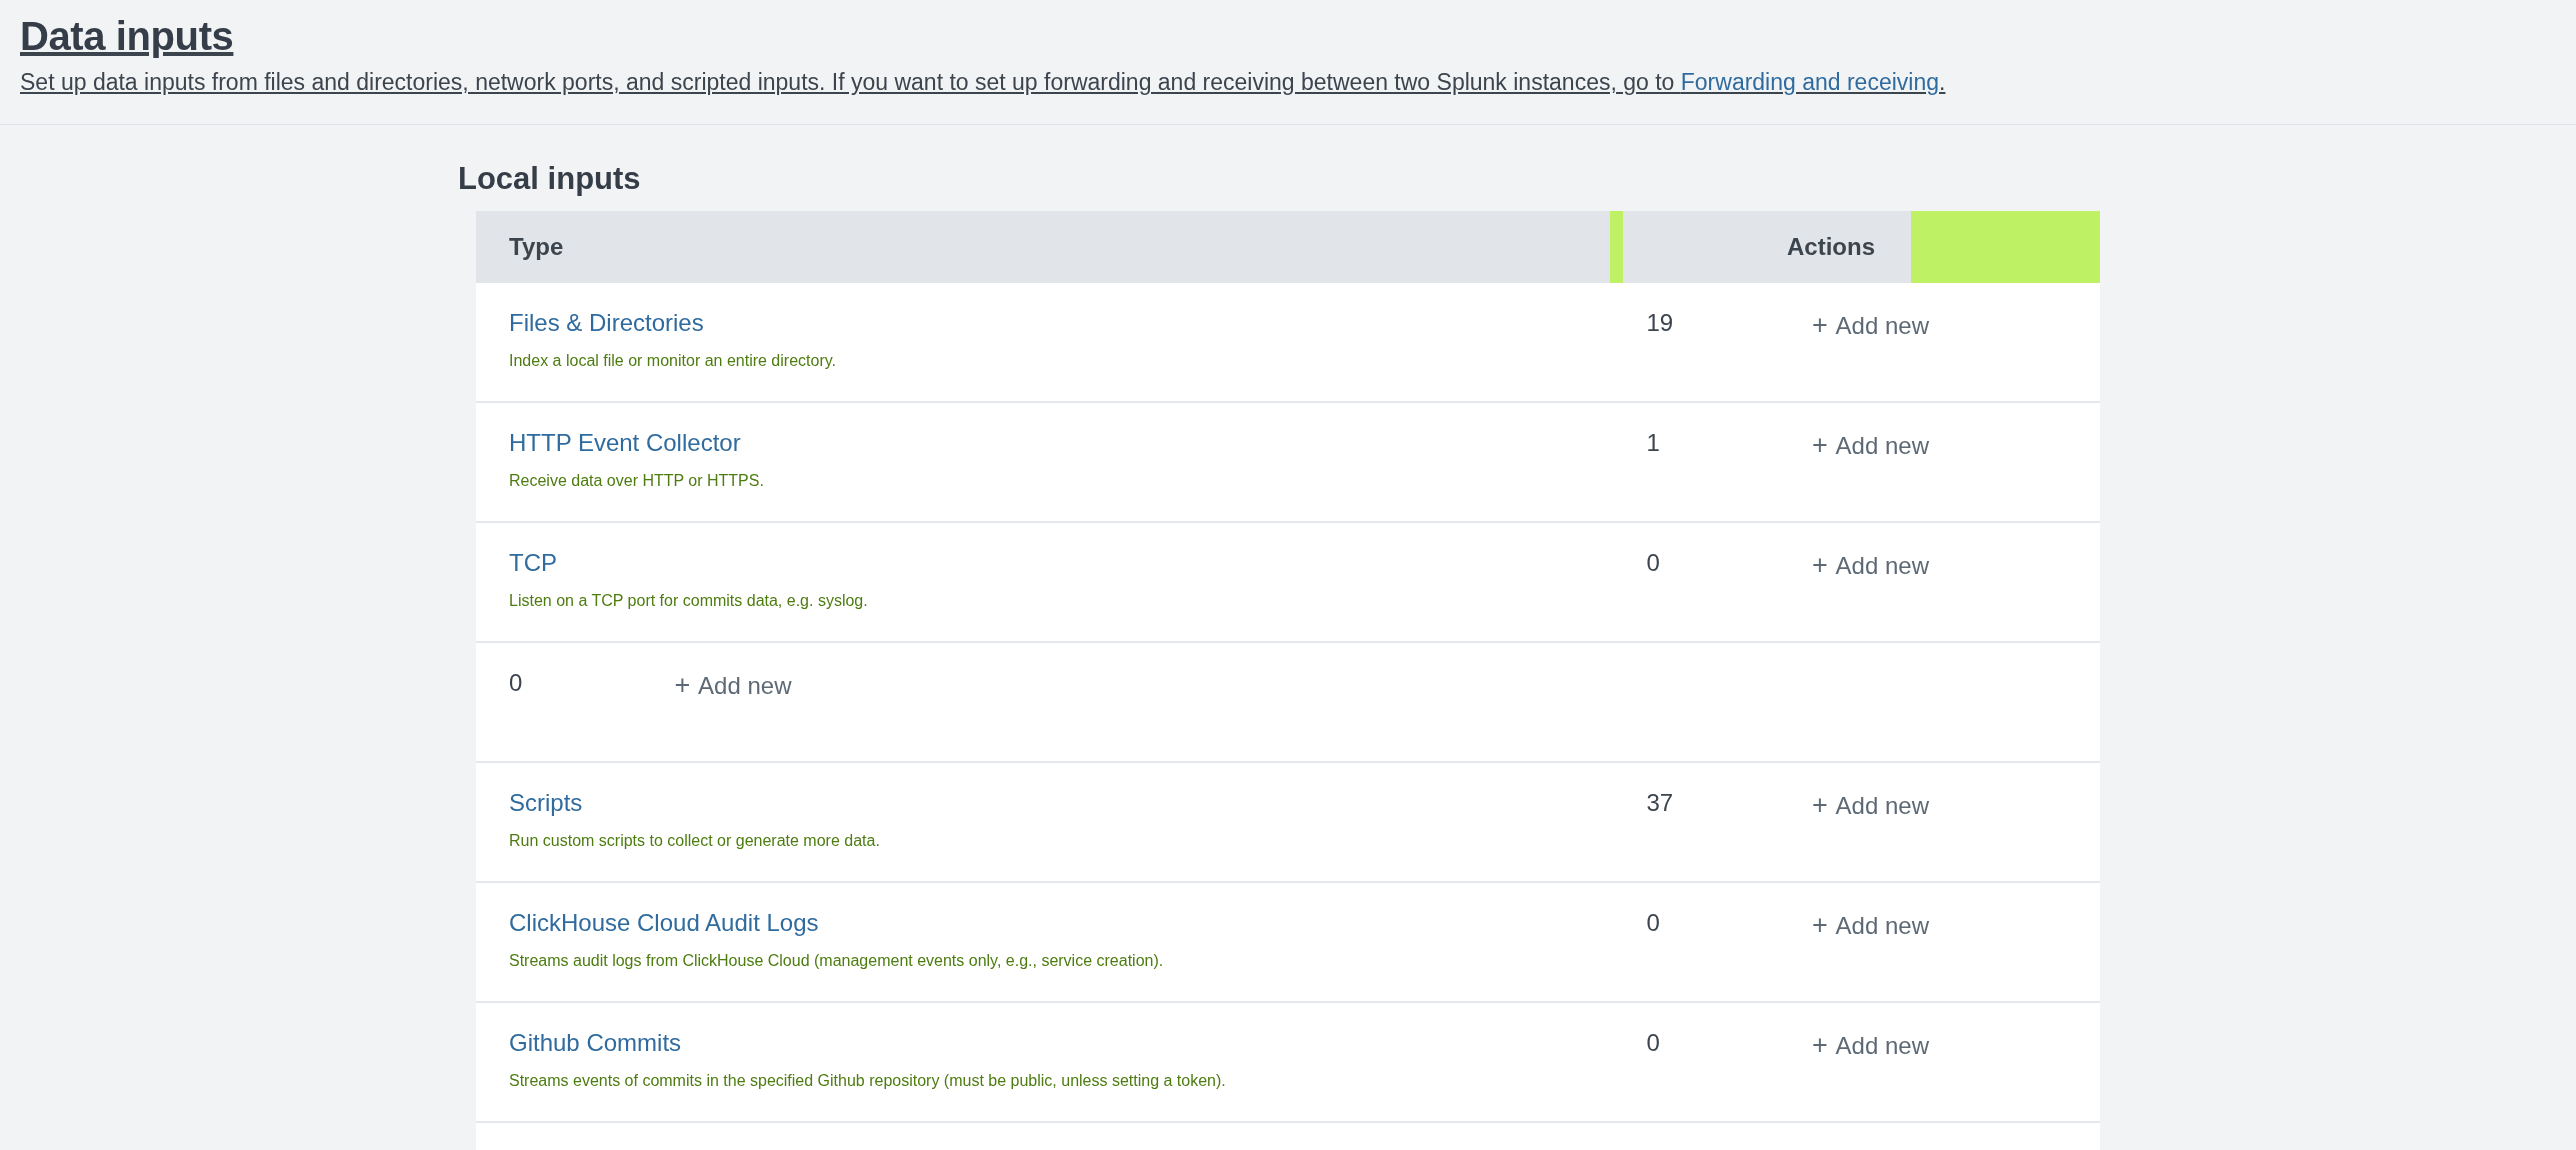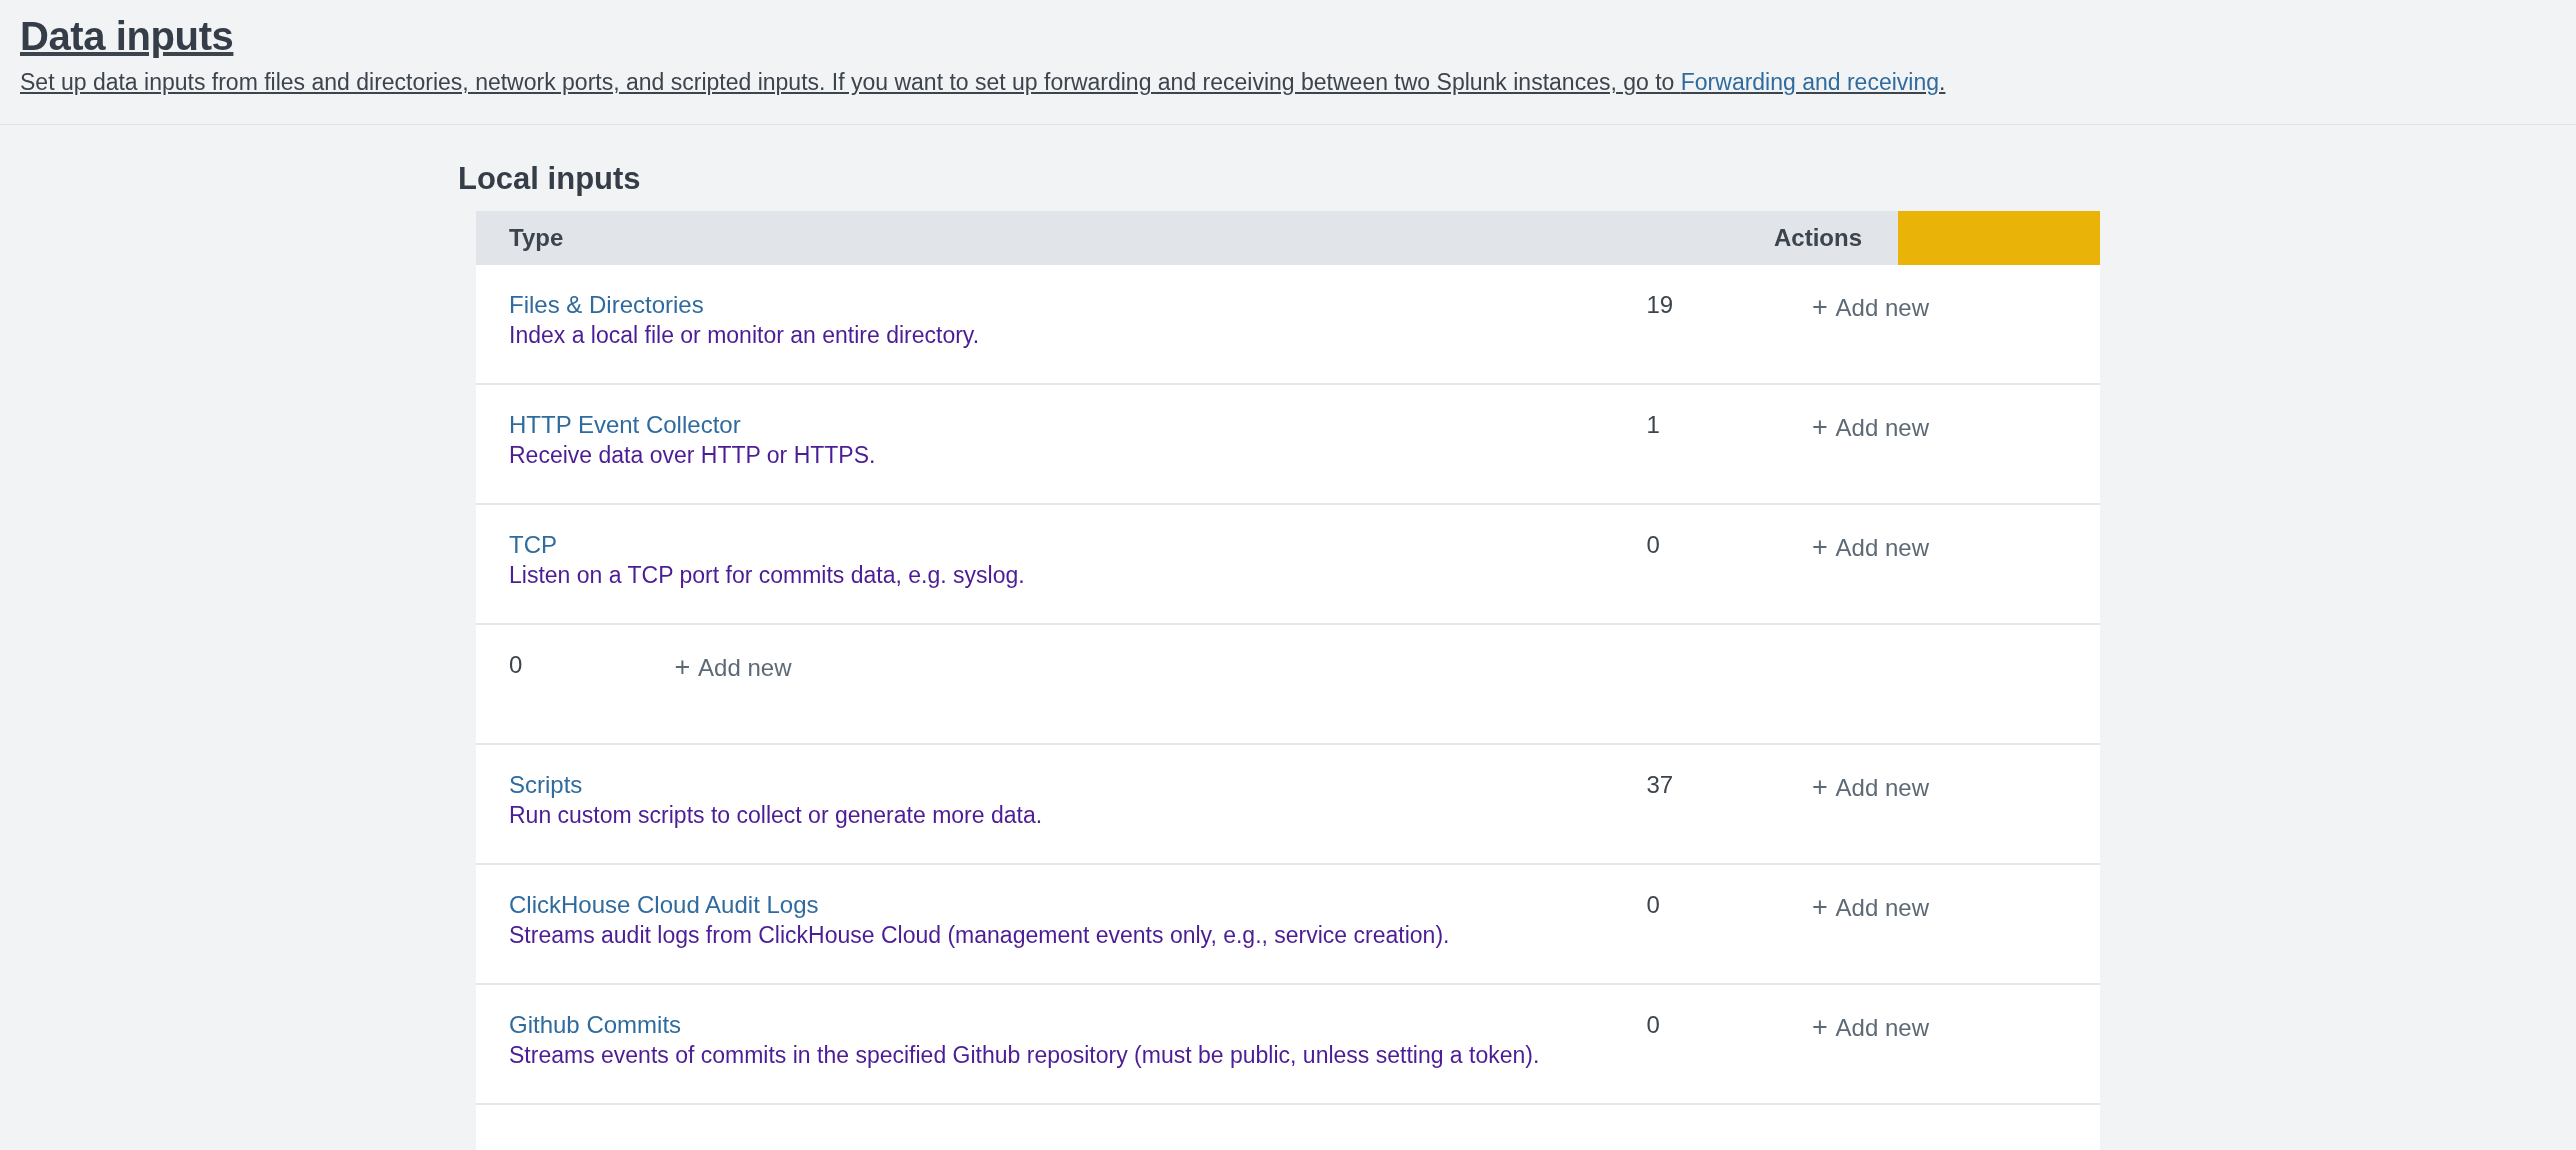--- a/index.html
+++ b/index.html
@@ -47,23 +47,23 @@
     margin-bottom: 14px;
   }
   
   .inputs-table {
     margin-left: 18px;
     width: 1624px;
     background: #ffffff;
   }
   .thead {
     display: flex;
-    gap: 0;
-    height: 54px;
-    background: #eab308;
+    gap: 13px;
+    height: 72px;
+    background: #bef264;
   }
   .th {
     background: #e1e4e8;
     display: flex;
     align-items: center;
     font-size: 24px;
     font-weight: 700;
     color: #3c444d;
   }
   .col-type    { width: 1134px; }
@@ -84,23 +84,23 @@
   .td.col-type { padding-left: 33px; padding-bottom: 12px; }
   .row-link {
     font-size: 24px;
     color: #2f6b9e;
     text-decoration: none;
     cursor: pointer;
     display: inline-block;
     line-height: 1.2;
   }
   .row-desc {
-    margin-top: 1px;
-    font-size: 23px;
-    color: #4c1d95;
+    margin-top: 13px;
+    font-size: 16px;
+    color: #4d7c0f;
     line-height: 1.3;
   }
   .td.col-inputs {
     padding-left: 33px;
     font-size: 24px;
     color: #3c444d;
     line-height: 1.2;
   }
   .td.col-actions {
     text-align: left;

